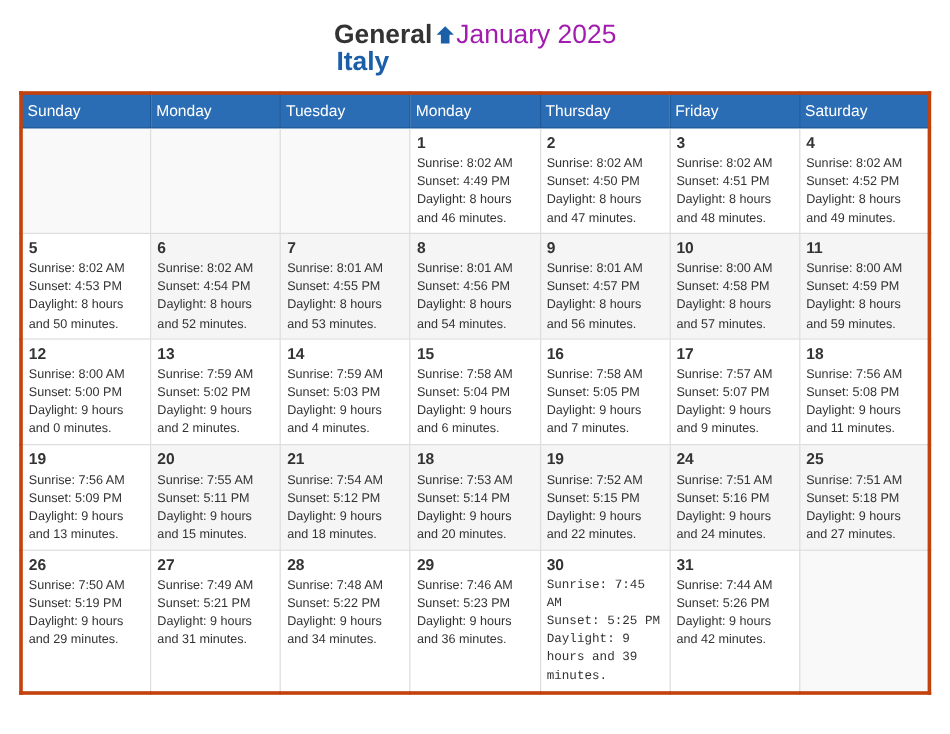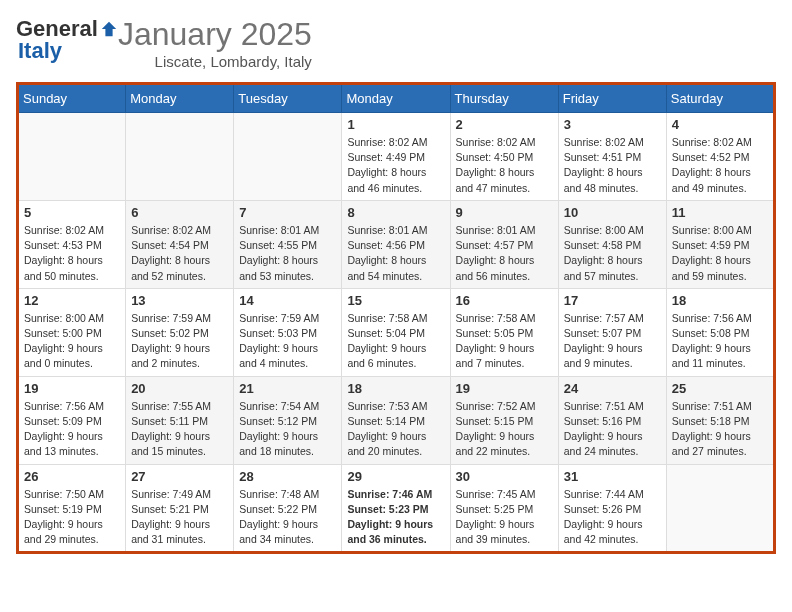--- a/index.html
+++ b/index.html
@@ -5,21 +5,21 @@
     * { box-sizing: border-box; margin: 0; padding: 0; }
     body {
       font-family: Arial, sans-serif;
       background: #fff;
       width: 792px;
       min-height: 612px;
       padding: 16px;
     }
     .header-area {
       display: flex;
-      justify-content: flex-start;
+      justify-content: center;
       align-items: flex-start;
       margin-bottom: 12px;
     }
     .logo {
       display: flex;
       flex-direction: column;
       align-items: flex-start;
     }
     .logo-text {
       display: flex;
@@ -31,22 +31,22 @@
     .logo-blue { color: #1a5fa8; }
     .logo-icon {
       width: 18px;
       height: 18px;
       margin-left: 2px;
     }
     .title-area {
       text-align: right;
     }
     .month-title {
-      font-size: 32px;
-      color: #737373;
+      font-size: 22px;
+      color: #a21caf;
       font-weight: normal;
     }
     .location {
       font-size: 15px;
       color: #555;
     }
     .calendar {
       width: 100%;
       border-collapse: collapse;
       border: 3px solid #c2410c;
@@ -101,21 +101,20 @@
       <svg class="logo-icon" viewBox="0 0 20 20">
         <polygon points="10,2 18,10 14,10 14,18 6,18 6,10 2,10" fill="#1a5fa8"></polygon>
       </svg>
     </div>
     <div style="margin-top:-4px;margin-left:2px;">
       <span class="logo-blue" style="font-size:22px;font-weight:bold;">Italy</span>
     </div>
   </div>
   <div class="title-area">
     <div class="month-title">January 2025</div>
-    <div class="location">Liscate, Lombardy, Italy</div>
   </div>
 </div>
 
 <table class="calendar">
   <thead>
     <tr>
     <th>Sunday</th>
         <th>Monday</th>
         <th>Tuesday</th>
         <th>Monday</th>
@@ -300,27 +299,27 @@
 Daylight: 9 hours and 31 minutes.</div>
         </td>
         <td>
           <span class="day-number">28</span>
           <div class="day-info" style="white-space: pre-line;">Sunrise: 7:48 AM
 Sunset: 5:22 PM
 Daylight: 9 hours and 34 minutes.</div>
         </td>
         <td>
           <span class="day-number">29</span>
-          <div class="day-info" style="white-space: pre-line; font-weight: bold;">Sunrise: 7:46 AM
+          <div class="day-info" style="white-space: pre-line;">Sunrise: 7:46 AM
 Sunset: 5:23 PM
 Daylight: 9 hours and 36 minutes.</div>
         </td>
         <td>
           <span class="day-number">30</span>
-          <div class="day-info" style="white-space: pre-line;">Sunrise: 7:45 AM
+          <div class="day-info" style="white-space: pre-line; font-family: Liberation Mono, monospace;">Sunrise: 7:45 AM
 Sunset: 5:25 PM
 Daylight: 9 hours and 39 minutes.</div>
         </td>
         <td>
           <span class="day-number">31</span>
           <div class="day-info" style="white-space: pre-line;">Sunrise: 7:44 AM
 Sunset: 5:26 PM
 Daylight: 9 hours and 42 minutes.</div>
         </td>
         <td class="empty-cell"></td>

